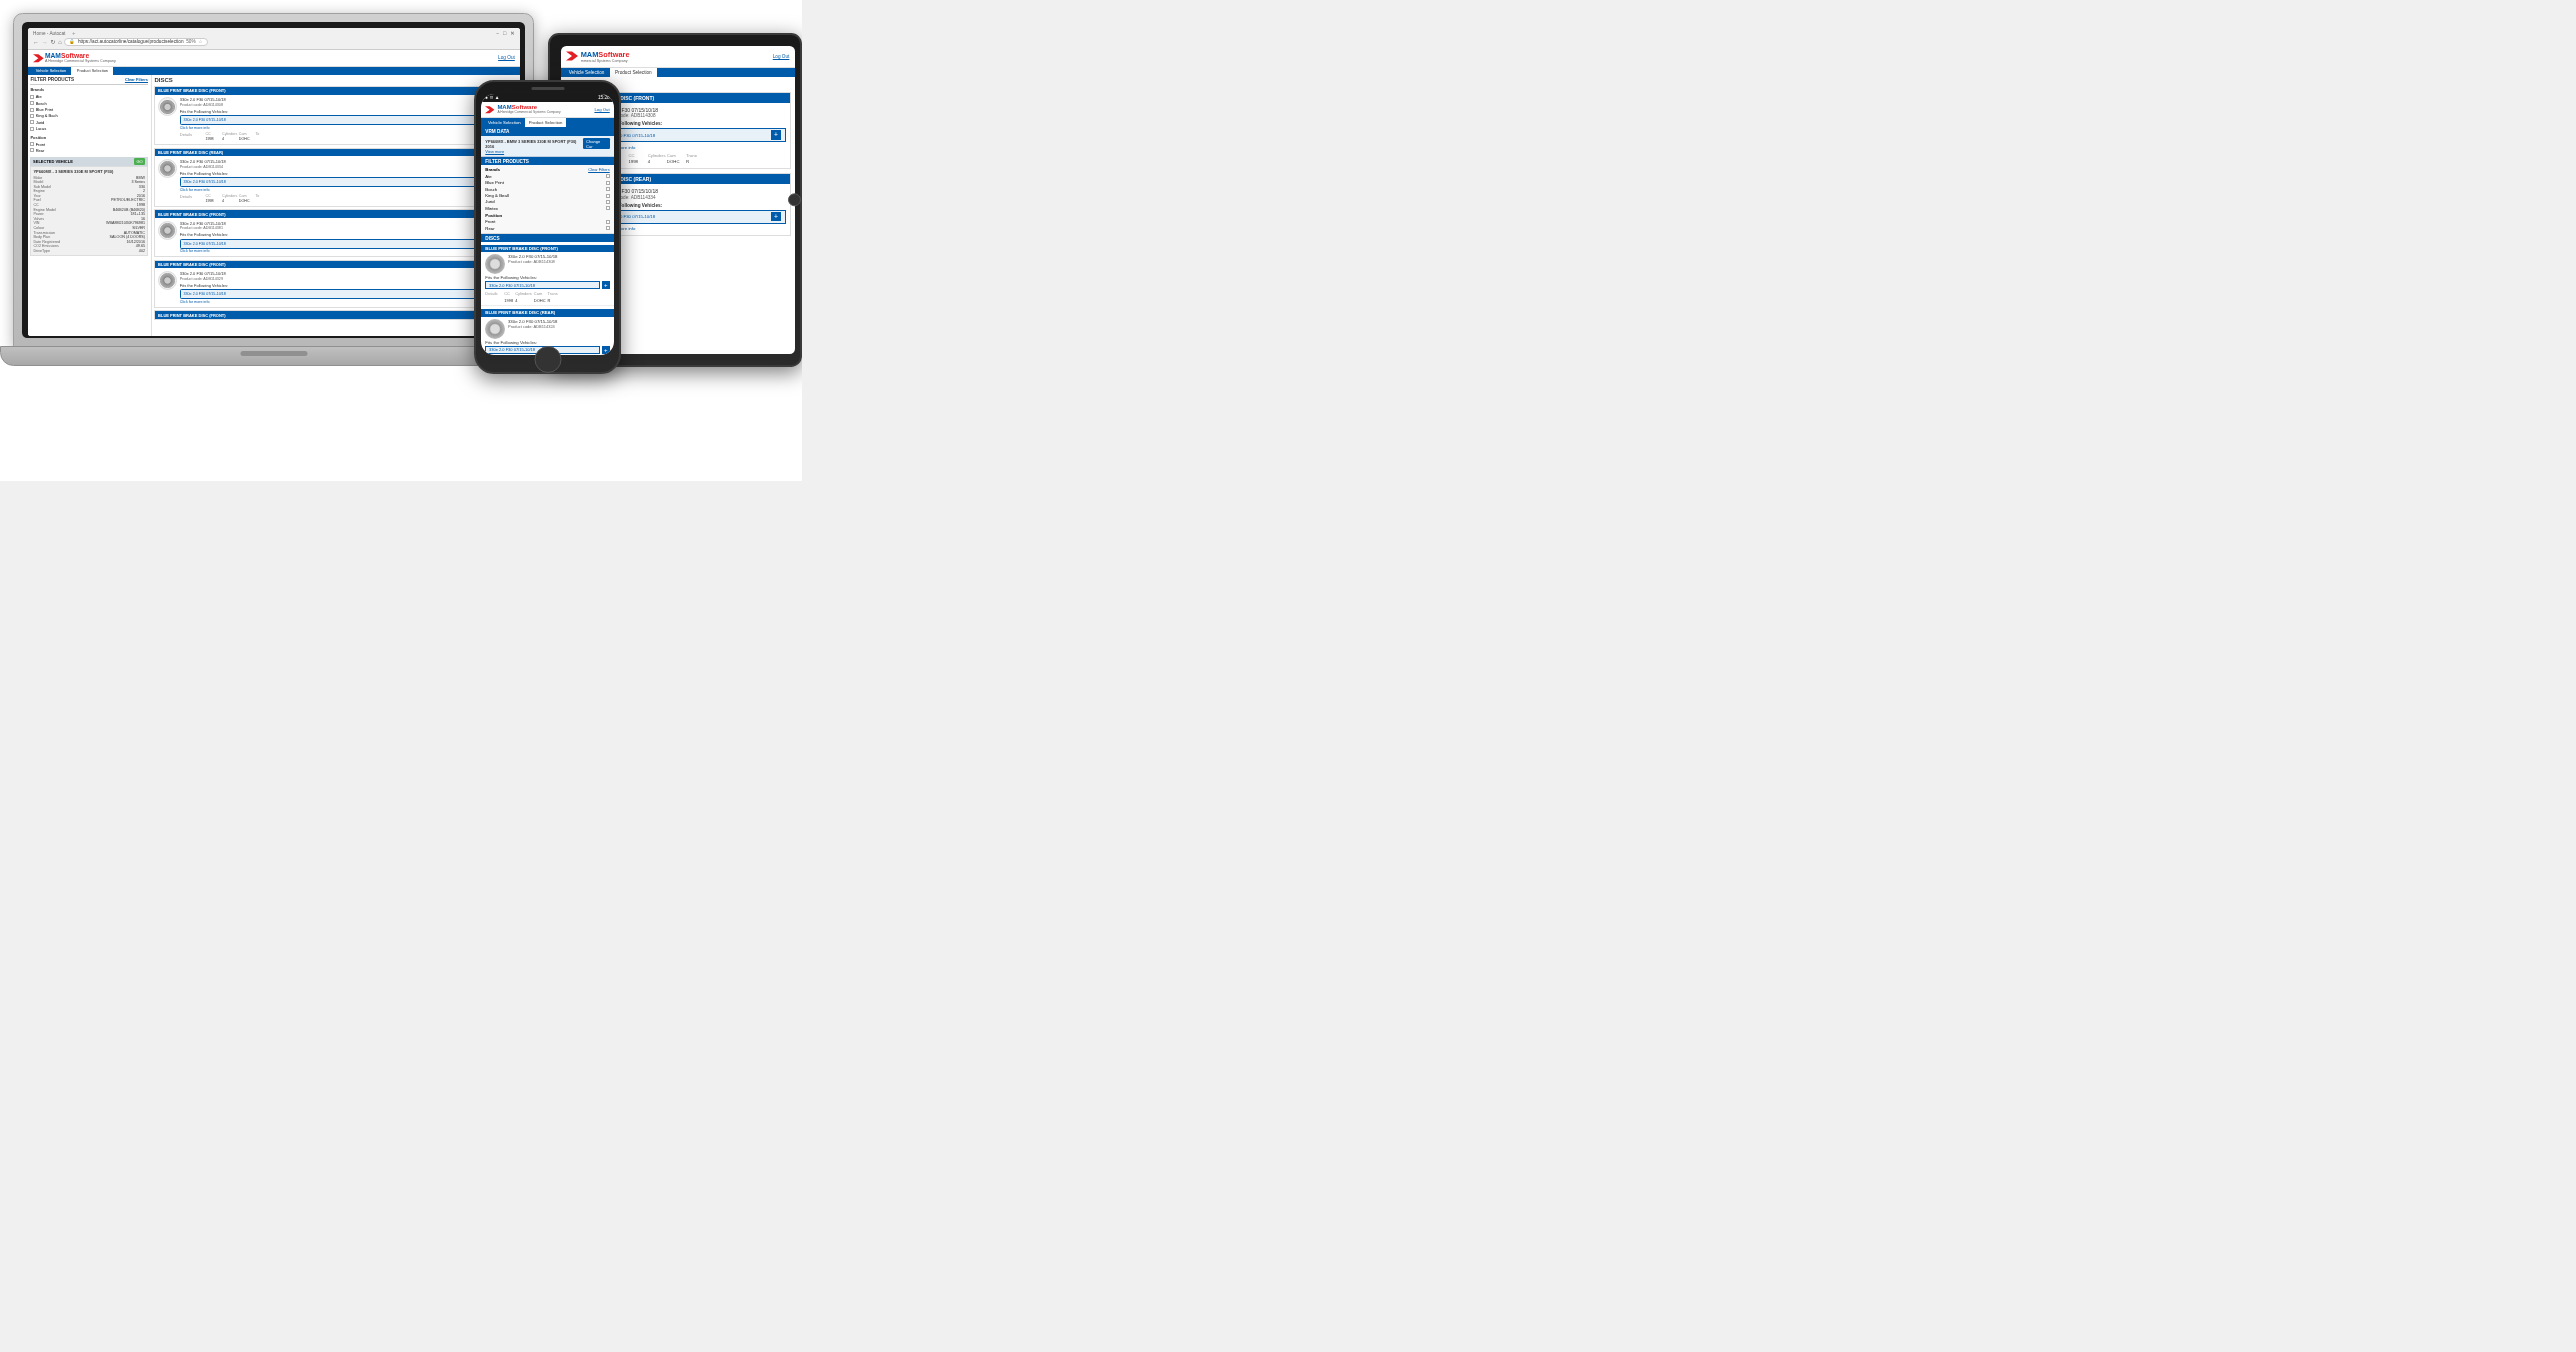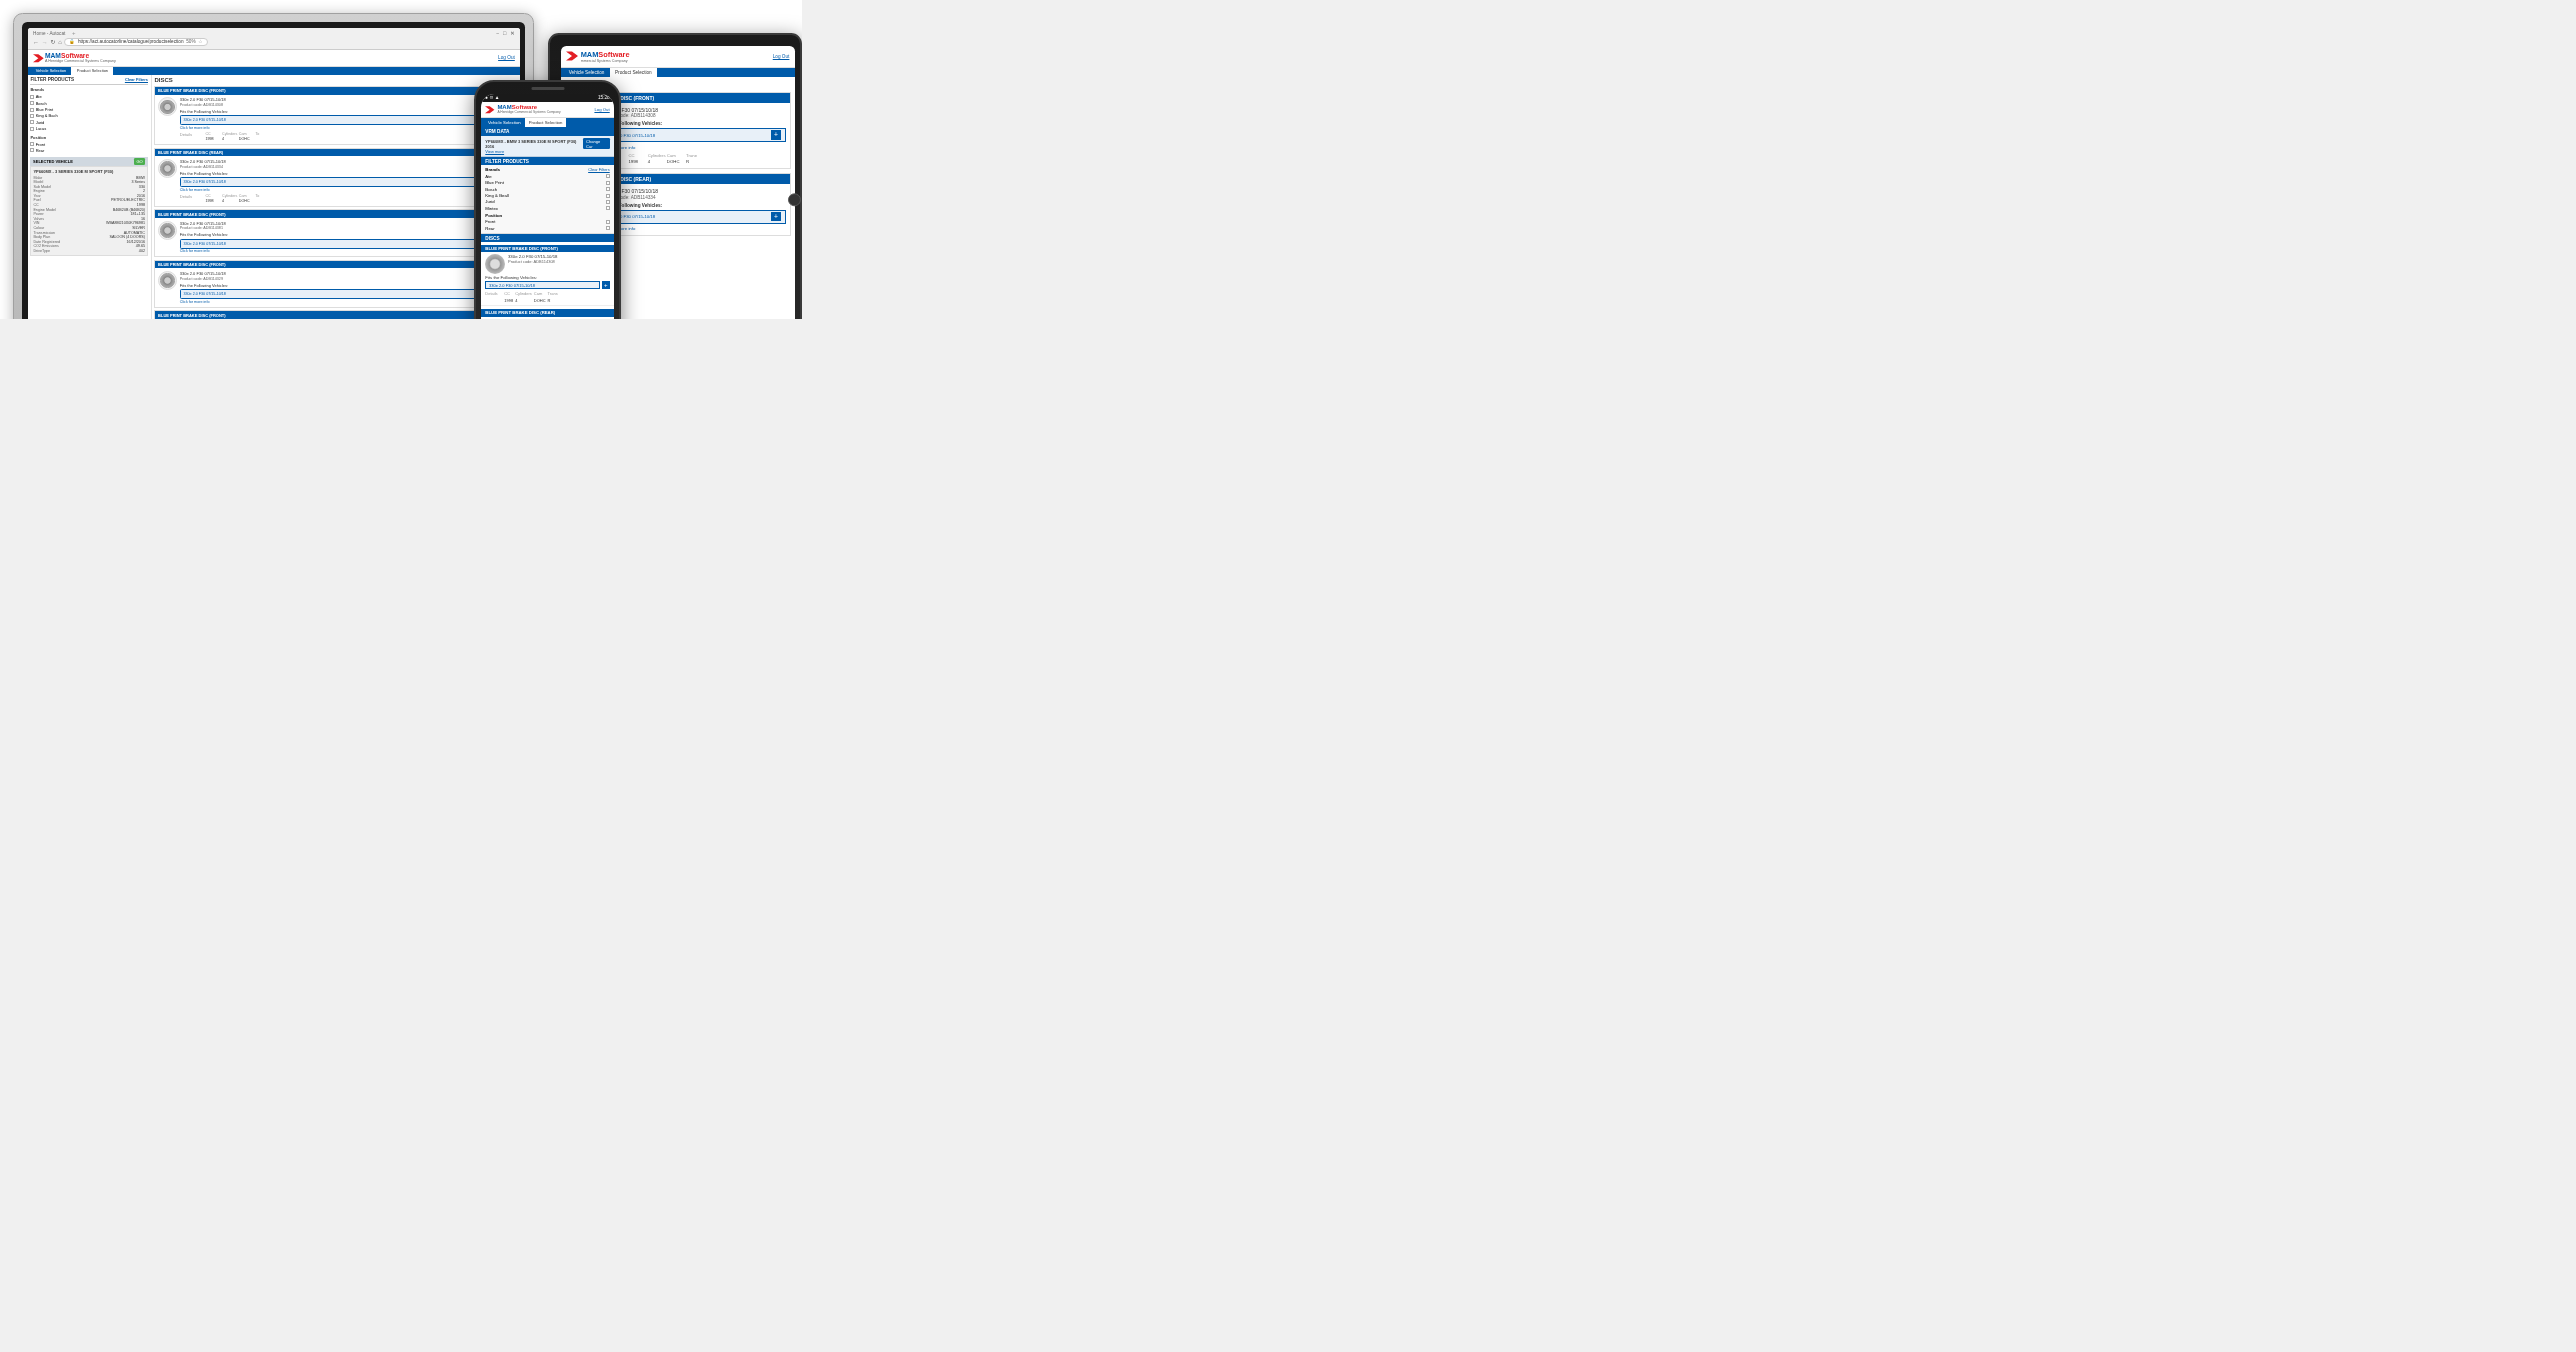--- a/index.html
+++ b/index.html
@@ -651,21 +651,21 @@
 
     .tablet-detail-value {
       font-size: 4.3px;
       color: #333;
     }
 
     
     .scene {
       position: relative;
       width: 802px;
-      height: 319px;
+      height: 481px;
       background: white;
       overflow: hidden;
     }
 
     .checkbox-item {
       display: flex;
       align-items: center;
       gap: 1.3px;
       font-size: 4px;
       padding: 0.7px 0;

